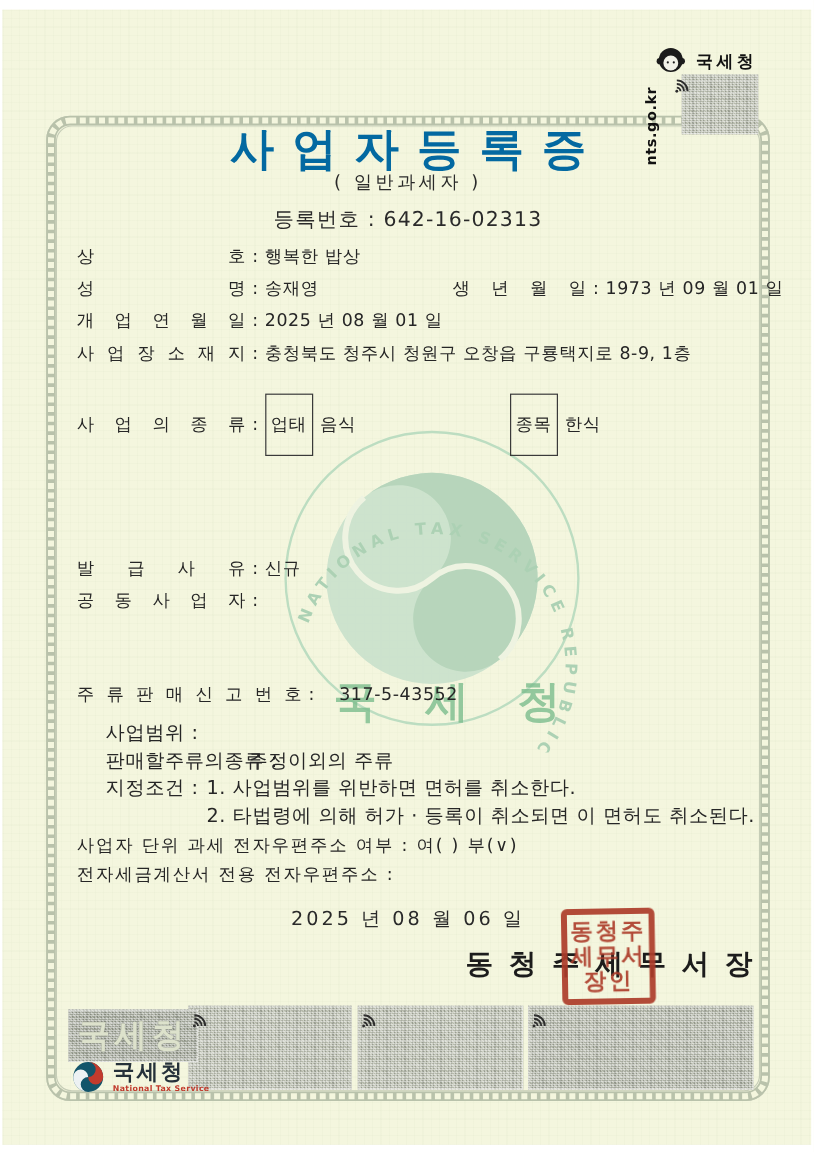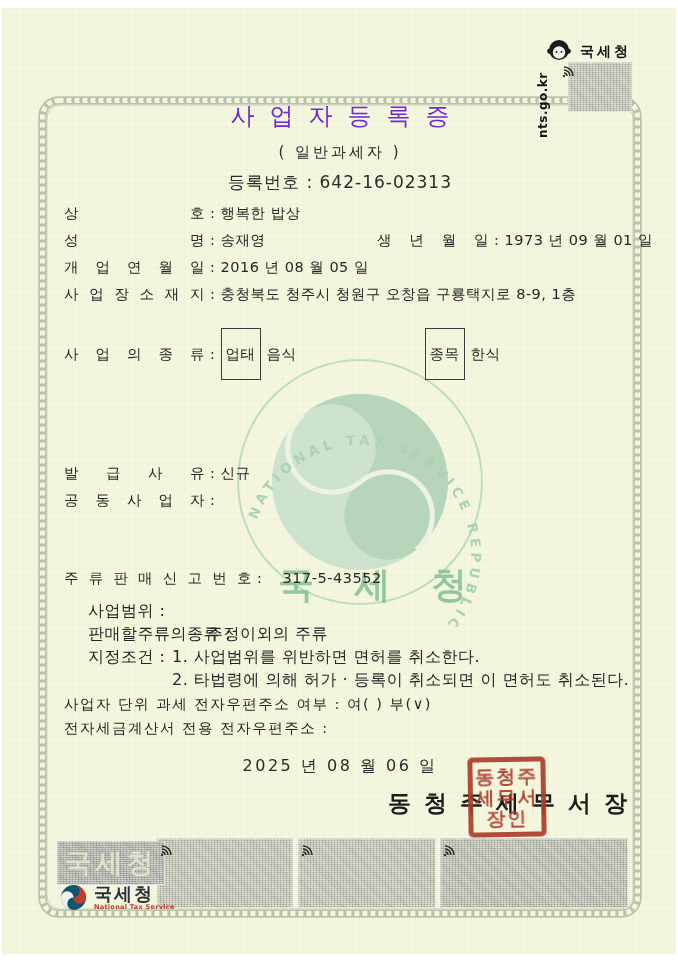--- a/index.html
+++ b/index.html
@@ -10,21 +10,21 @@
                           repeating-linear-gradient(90deg,rgba(190,205,170,.07) 0 1px,transparent 1px 7px);}
   .abs{position:absolute;}
   
   #border-svg{left:38px;top:96px;z-index:1;}
   
   #wm-svg{left:215px;top:337px;z-index:0;opacity:.95;}
   #wm-text{left:278px;top:561px;font-size:36px;font-weight:bold;letter-spacing:14px;
            color:#7cbd8d;opacity:.8;z-index:0;white-space:pre;}
   
   .ctr{left:40px;width:600px;text-align:center;z-index:2;}
-  #title-main{top:100px;font-size:24px;font-weight:normal;letter-spacing:15px;text-indent:15px;color:#6d28d9;}
+  #title-main{top:100px;font-size:37px;font-weight:bold;letter-spacing:15px;text-indent:15px;color:#0369a1;}
   #title-sub{top:143px;font-size:15px;letter-spacing:3px;font-weight:400;}
   #title-reg{top:171px;font-size:17px;letter-spacing:1px;font-weight:500;white-space:pre;}
   
   .row{position:absolute;display:flex;align-items:baseline;font-size:14.5px;font-weight:500;
        color:#262626;white-space:pre;z-index:2;letter-spacing:.5px;}
   .spread{display:inline-flex;justify-content:space-between;}
   .w141{width:141px;} .w112{width:112px;} .w188{width:188px;}
   .kbox{display:inline-block;border:1px solid #3a3a3a;padding:16px 4px;line-height:1.25;}
   .sub{font-size:16px;}
   .lb{display:inline-block;}
@@ -110,21 +110,21 @@
 
   <div id="title-main" class="abs ctr">사업자등록증</div>
   <div id="title-sub" class="abs ctr">( 일반과세자 )</div>
   <div id="title-reg" class="abs ctr"><span>등록번호</span><span> : </span><span>642-16-02313</span></div>
 
   <div class="row" style="left:64px;top:204px"><span class="spread w141"><span>상</span><span>호</span></span><span> : </span><span>행복한 밥상</span></div>
 
   <div class="row" style="left:64px;top:231px"><span class="spread w141"><span>성</span><span>명</span></span><span> : </span><span>송재영</span></div>
   <div class="row" style="left:377px;top:231px"><span class="spread w112"><span>생</span><span>년</span><span>월</span><span>일</span></span><span> : </span><span>1973 년 09 월 01 일</span></div>
 
-  <div class="row" style="left:64px;top:258px"><span class="spread w141"><span>개</span><span>업</span><span>연</span><span>월</span><span>일</span></span><span> : </span><span>2016 년 08 월 05 일</span></div>
+  <div class="row" style="left:64px;top:258px"><span class="spread w141"><span>개</span><span>업</span><span>연</span><span>월</span><span>일</span></span><span> : </span><span>2025 년 08 월 01 일</span></div>
 
   <div class="row" style="left:64px;top:285px"><span class="spread w141"><span>사</span><span>업</span><span>장</span><span>소</span><span>재</span><span>지</span></span><span> : </span><span>충청북도 청주시 청원구 오창읍 구룡택지로 8-9, 1층</span></div>
 
   <div class="row" style="left:64px;top:328px"><span class="spread w141"><span>사</span><span>업</span><span>의</span><span>종</span><span>류</span></span><span> : </span><span class="kbox">업태</span><span style="margin-left:6px">음식</span><span class="kbox" style="margin-left:128px">종목</span><span style="margin-left:6px">한식</span></div>
 
   <div class="row" style="left:64px;top:464px"><span class="spread w141"><span>발</span><span>급</span><span>사</span><span>유</span></span><span> : </span><span>신규</span></div>
 
   <div class="row" style="left:64px;top:491px"><span class="spread w141"><span>공</span><span>동</span><span>사</span><span>업</span><span>자</span></span><span> : </span><span></span></div>
 
   <div class="row" style="left:64px;top:569px"><span class="spread w188"><span>주</span><span>류</span><span>판</span><span>매</span><span>신</span><span>고</span><span>번</span><span>호</span></span><span> : </span><span style="margin-left:15px">317-5-43552</span></div>

